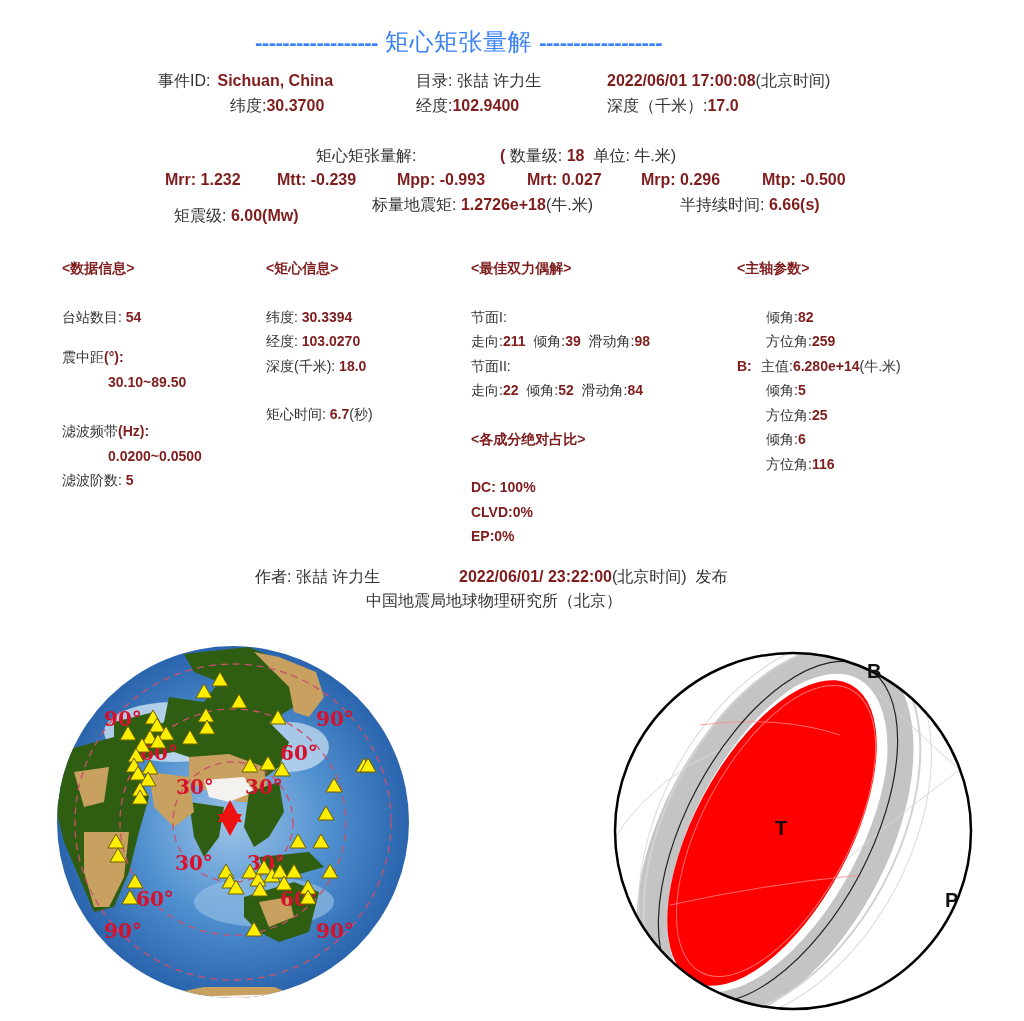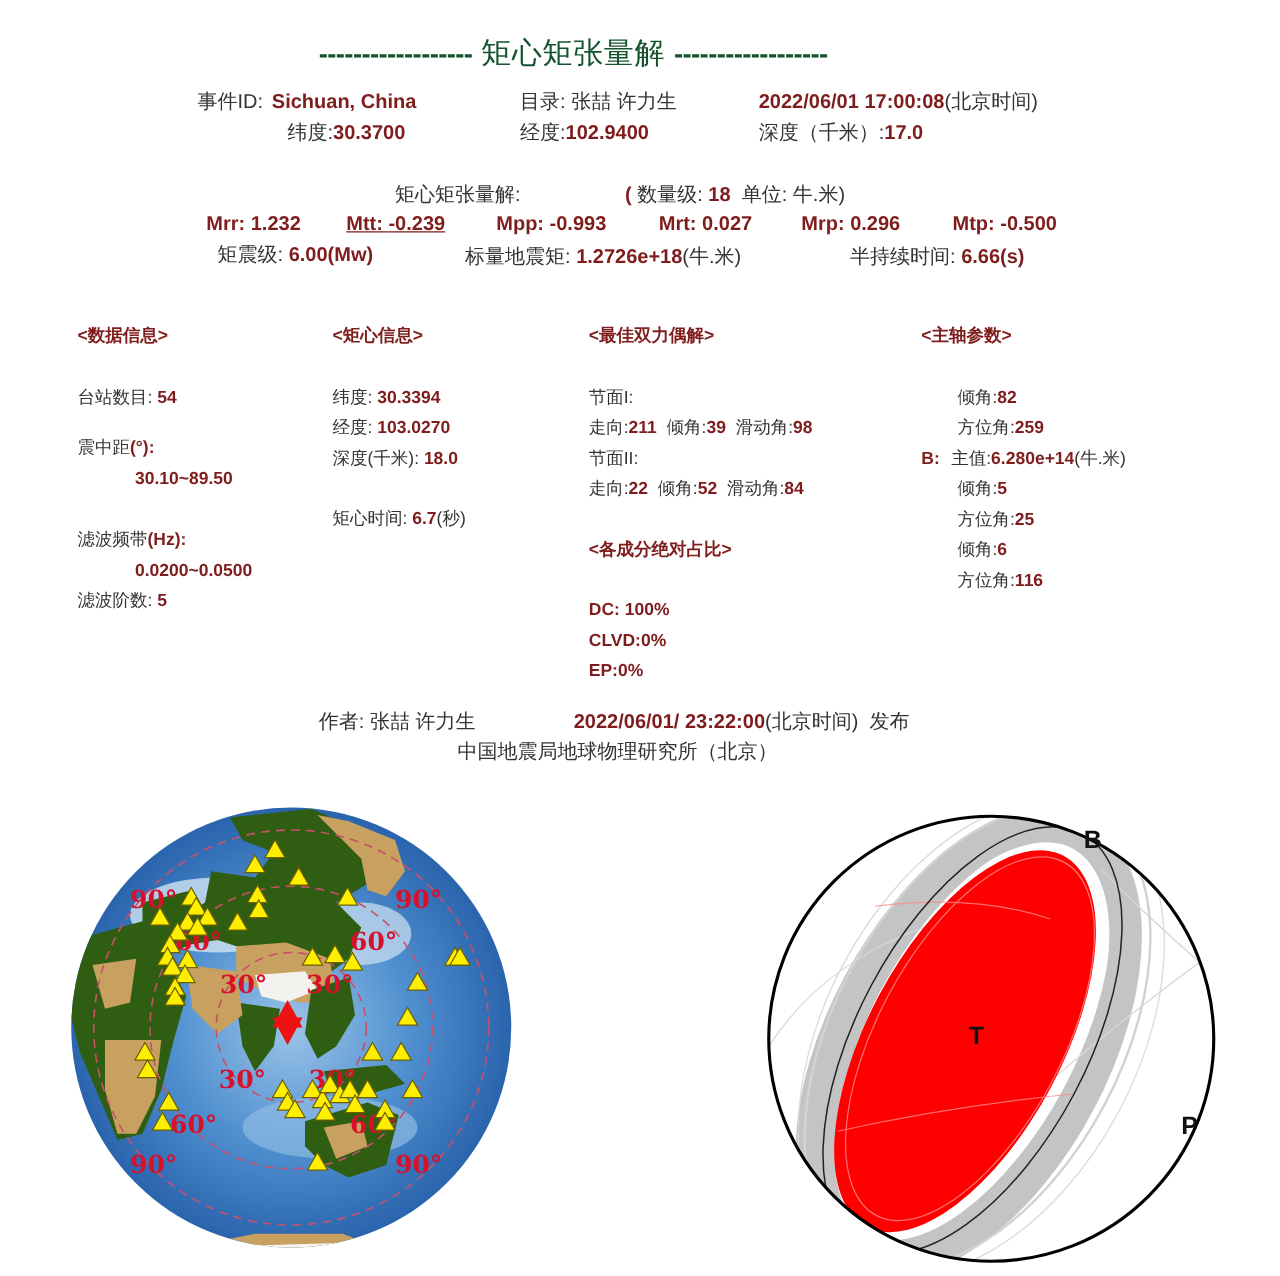--- a/index.html
+++ b/index.html
@@ -1,21 +1,21 @@
 <!DOCTYPE html>
 <html><head>
   <meta charset="utf-8">
   <style>
     * { box-sizing: border-box; margin: 0; padding: 0; }
     html, body { width: 1024px; height: 1021px; background: #ffffff; overflow: hidden; }
     body { position: relative; font-family: "Liberation Sans", "DejaVu Sans", sans-serif; color: #111; }
     .abs { position: absolute; white-space: nowrap; }
     .lbl { color: #333; font-weight: normal; }
     .val { color: #7f1d1d; font-weight: bold; }
-    .title { font-size: 24px; color: #14532d; letter-spacing: 0.5px; }
+    .title { font-size: 24px; color: #3b82f6; letter-spacing: 0.5px; }
     .title .dash { font-weight: bold; font-size: 22px; letter-spacing: -0.5px; }
     .t16 { font-size: 16px; }
     .sec { font-size: 14px; color: #222; }
     svg { position: absolute; }
     .deg { font-family: "DejaVu Serif", "Liberation Serif", serif; font-weight: bold; fill: #d8102a; font-size: 20px; }
     .pl { font-family: "Liberation Sans", sans-serif; font-weight: bold; font-size: 20px; fill: #111; }
   </style>
 </head>
 <body>
 
@@ -45,27 +45,27 @@
 </div>
 
 <div class="abs t16" style="left:316px; top:146px;">
   <span class="lbl">矩心矩张量解:</span>
 </div>
 <div class="abs t16" style="left:500px; top:146px;text-align:center;">
   <span class="val">(</span> <span class="lbl">数量级:</span> <span class="val">18</span>&nbsp; <span class="lbl">单位:</span> <span class="lbl">牛.米)</span>
 </div>
 
 <div class="abs t16 val" style="left:165px; top:171px;"><span>Mrr:</span> <span>1.232</span></div>
-<div class="abs t16 val" style="left:277px; top:171px;text-decoration:underline;"><span>Mtt:</span> <span>-0.239</span></div>
+<div class="abs t16 val" style="left:277px; top:171px;"><span>Mtt:</span> <span>-0.239</span></div>
 <div class="abs t16 val" style="left:397px; top:171px;"><span>Mpp:</span> <span>-0.993</span></div>
 <div class="abs t16 val" style="left:527px; top:171px;"><span>Mrt:</span> <span>0.027</span></div>
 <div class="abs t16 val" style="left:641px; top:171px;"><span>Mrp:</span> <span>0.296</span></div>
 <div class="abs t16 val" style="left:762px; top:171px;"><span>Mtp:</span> <span>-0.500</span></div>
 
-<div class="abs t16" style="left:174px; top:194px;">
+<div class="abs t16" style="left:174px; top:206px;">
   <span class="lbl">矩震级:</span> <span class="val">6.00(Mw)</span>
 </div>
 <div class="abs t16" style="left:372px; top:195px;">
   <span class="lbl">标量地震矩:</span> <span class="val">1.2726e+18</span><span class="lbl">(牛.米)</span>
 </div>
 <div class="abs t16" style="left:680px; top:195px;">
   <span class="lbl">半持续时间:</span> <span class="val">6.66(s)</span>
 </div>
 
 <div class="abs sec" style="left:62px; top:256px; line-height:24.5px;">

